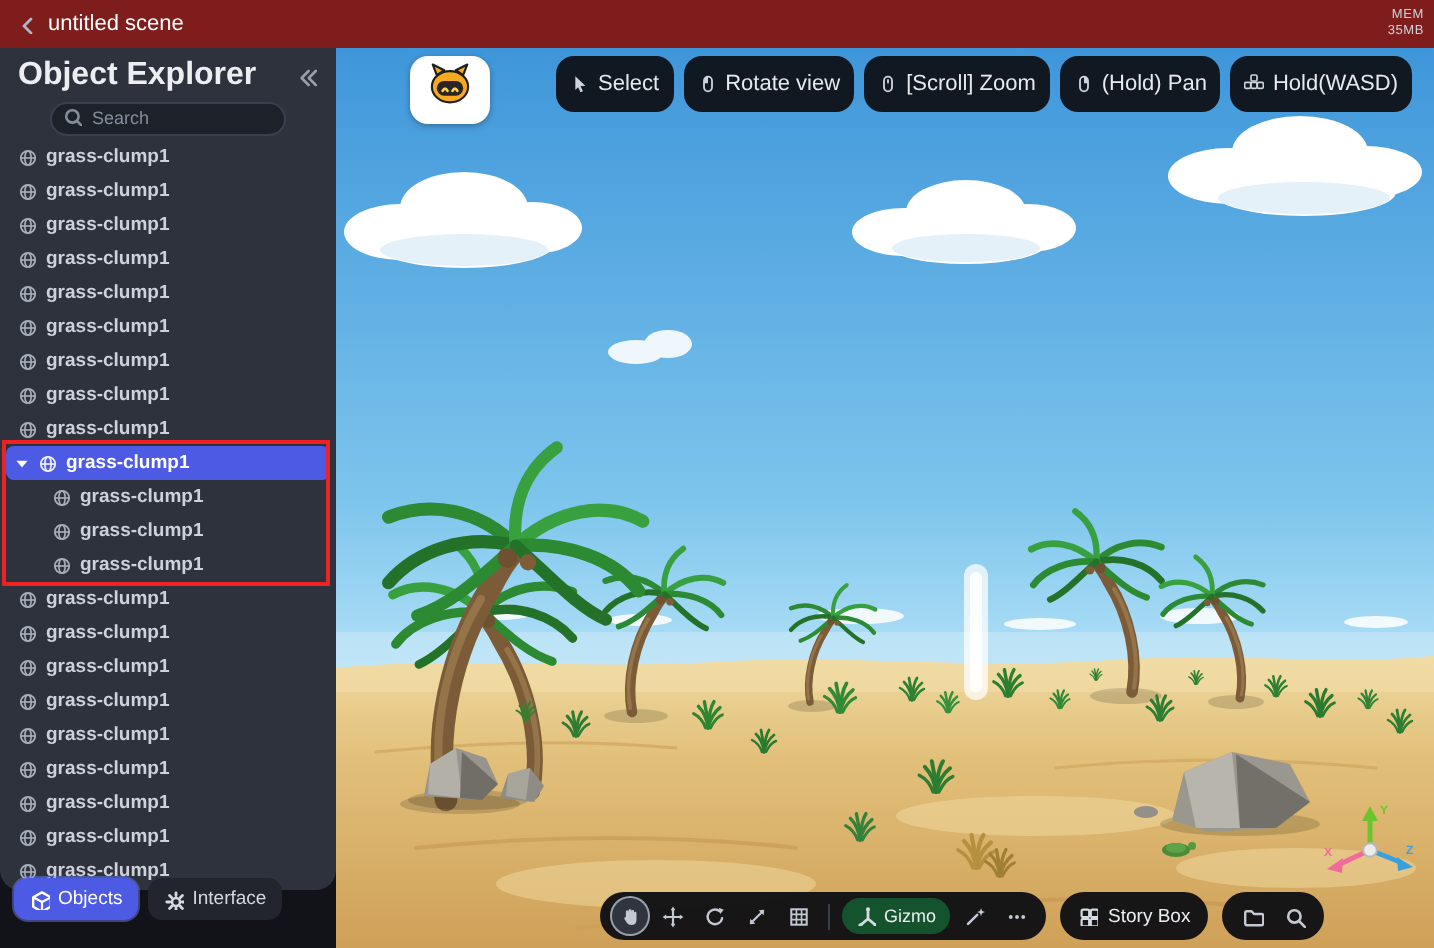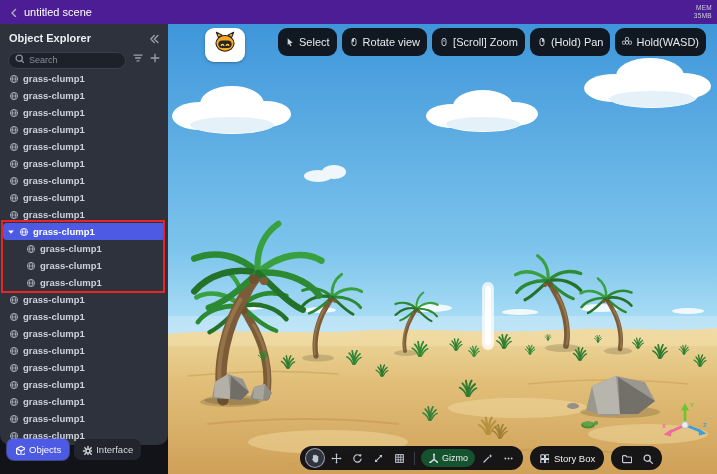--- a/index.html
+++ b/index.html
@@ -4,41 +4,41 @@
 <style>
   html,body{margin:0;padding:0;background:#000;}
   *{box-sizing:border-box;}
   #app{position:relative;width:717px;height:474px;background:#121318;overflow:hidden;
        font-family:"Liberation Sans",sans-serif;-webkit-font-smoothing:antialiased;}
   [data-interactable="true"]{cursor:pointer;}
   svg{display:block;}
   svg text{font-family:"Liberation Sans",sans-serif;}
 
   
-  #topbar{position:absolute;left:0;top:0;right:0;height:24px;background:#4c1d95;z-index:20;
+  #topbar{position:absolute;left:0;top:0;right:0;height:24px;background:#7f1d1d;z-index:20;
           display:flex;align-items:center;}
   #title-group{display:flex;align-items:center;gap:6px;padding-left:8px;}
   #title-group .ic{width:10px;height:10px;color:#aeb4c0;}
   #scene-title{font-size:11px;color:#fff;}
   #tabs{position:absolute;left:372px;top:0;height:24px;display:flex;align-items:center;gap:15px;}
   .tab{position:relative;height:24px;display:flex;align-items:center;font-size:10px;color:#949aa6;}
   .tab.active{color:#fff;font-weight:bold;}
   .tab.active::after{content:"";position:absolute;left:-2px;right:-2px;bottom:0;height:2px;
        background:var(--tab-underline,#4a6bff);border-radius:1px;}
   #tabs .tab:nth-child(2)::before{content:"";display:block;width:1px;height:11px;background:#3d414b;margin-right:15px;}
   #mem{position:absolute;right:5px;top:4px;text-align:right;font-size:6.5px;line-height:8px;
        color:#ccd1da;letter-spacing:.3px;}
 
   
   #sidebar{position:absolute;left:0;top:24px;width:168px;height:421px;background:#2e323d;
            border-radius:0 0 10px 10px;z-index:8;display:flex;flex-direction:column;padding-top:6px;}
   #sb-header{height:16px;display:flex;align-items:center;justify-content:space-between;padding:0 9px;}
-  #sb-title{font-size:11px;font-weight:bold;color:#eceef2;}
+  #sb-title{font-size:16px;font-weight:bold;color:#eceef2;}
   #sb-collapse{width:11px;height:11px;color:#9aa0ab;}
-  #sb-search-row{display:flex;align-items:center;gap:6px;margin:3px 8px 4px 8px;height:17px;}
+  #sb-search-row{display:flex;align-items:center;gap:6px;margin:3px 8px 4px 8px;height:17px;flex-direction:column;}
   #sb-search-wrap{position:relative;flex:0 0 118px;height:17px;}
   #sb-search-wrap .ic{position:absolute;left:6px;top:3.5px;width:10px;height:10px;color:#868d9c;}
   #search-input{width:118px;height:17px;border-radius:9px;background:#1d212a;border:1px solid #3a3f4d;
        color:#dfe3ea;font-size:9px;padding:0 6px 0 20px;outline:none;font-family:"Liberation Sans",sans-serif;}
   #search-input::placeholder{color:#868d9c;}
   .sb-icbtn{width:12px;height:12px;color:#9aa0ab;}
   #rows{flex:1;overflow:hidden;padding-top:0;font-weight:bold;}
   .row{height:17px;display:flex;align-items:center;gap:4px;padding-left:9px;font-size:9.5px;color:#ccd1da;}
   .row .caret{display:none;width:8px;height:8px;color:#fff;flex:0 0 8px;}
   .row .globe{width:10px;height:10px;color:#a7adb9;flex:0 0 10px;}

